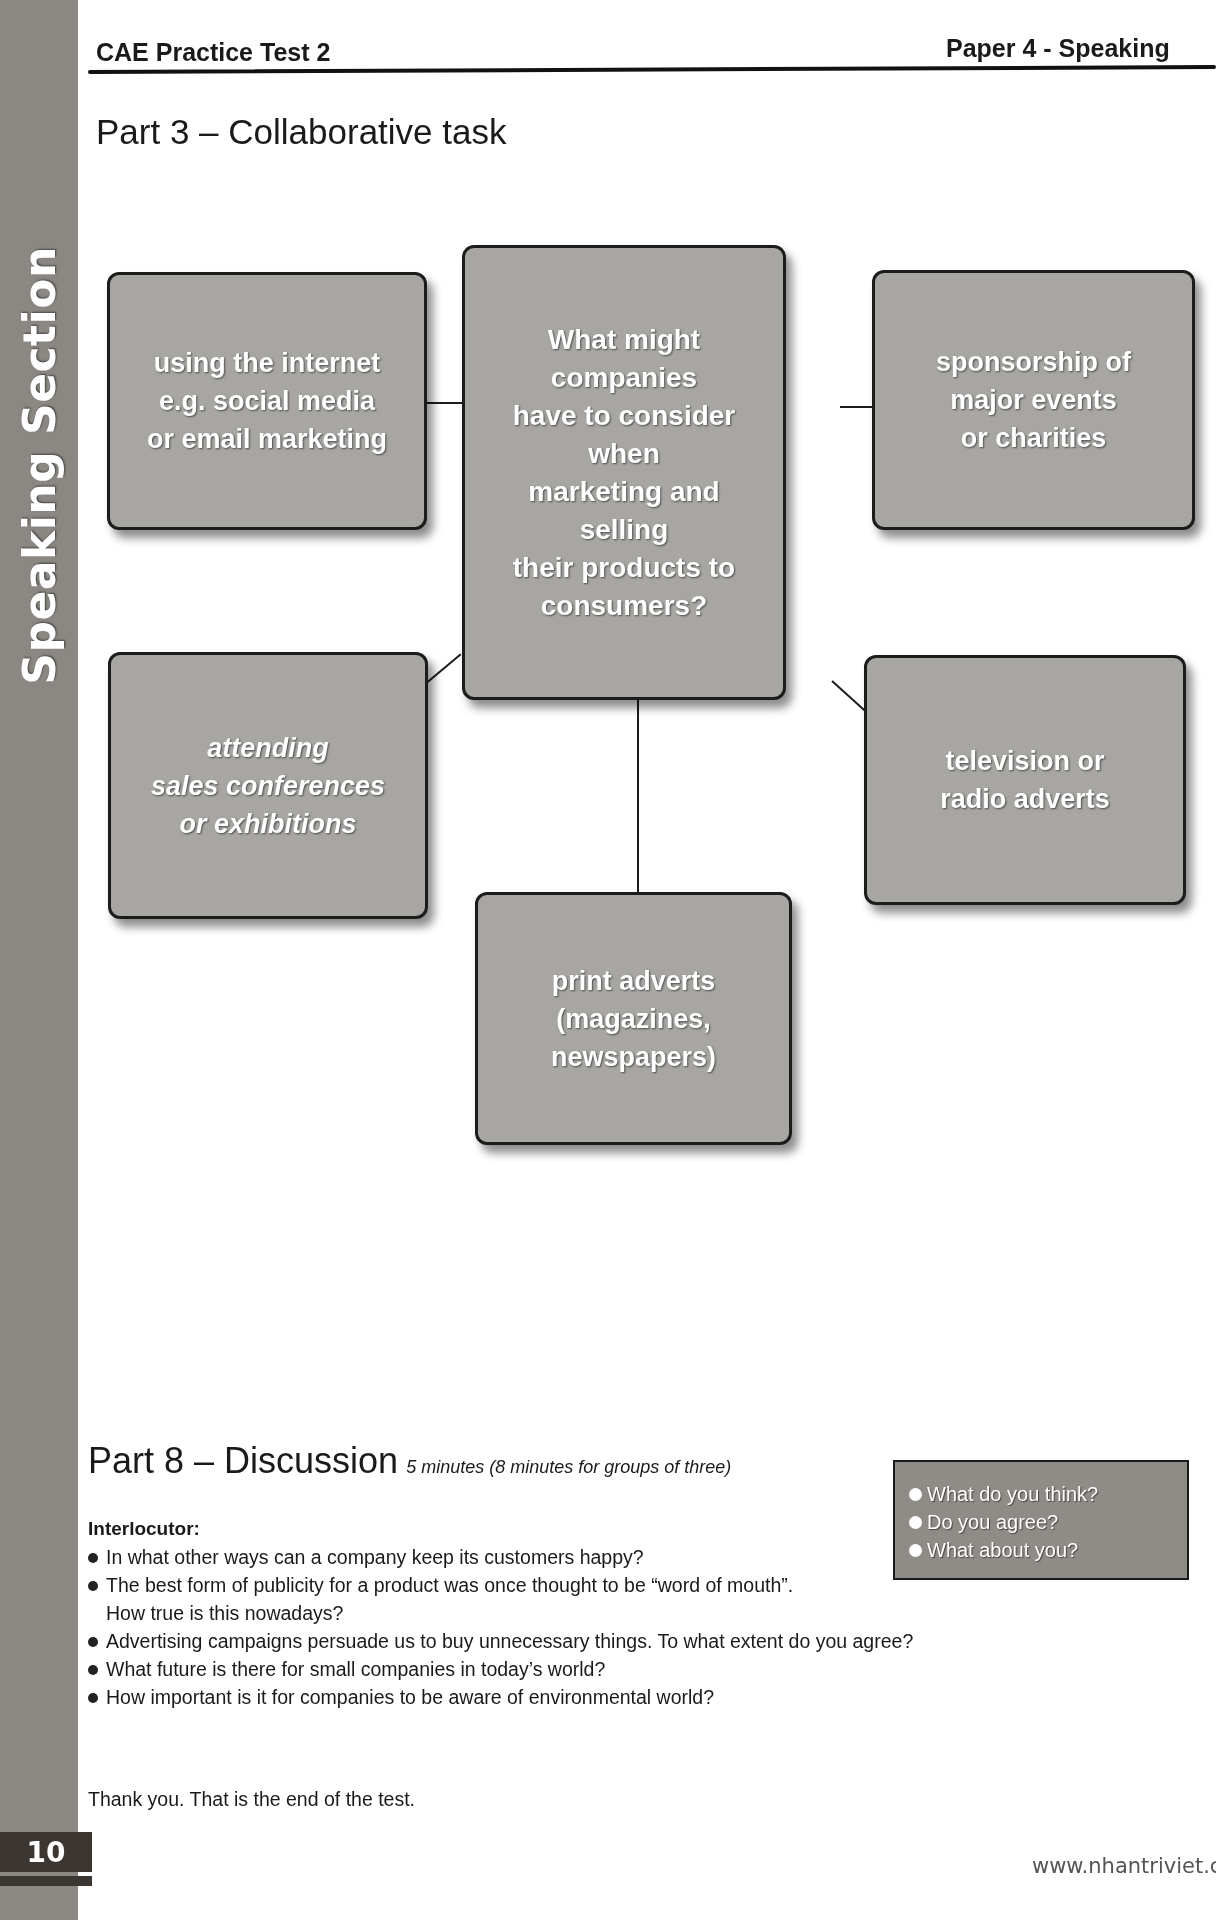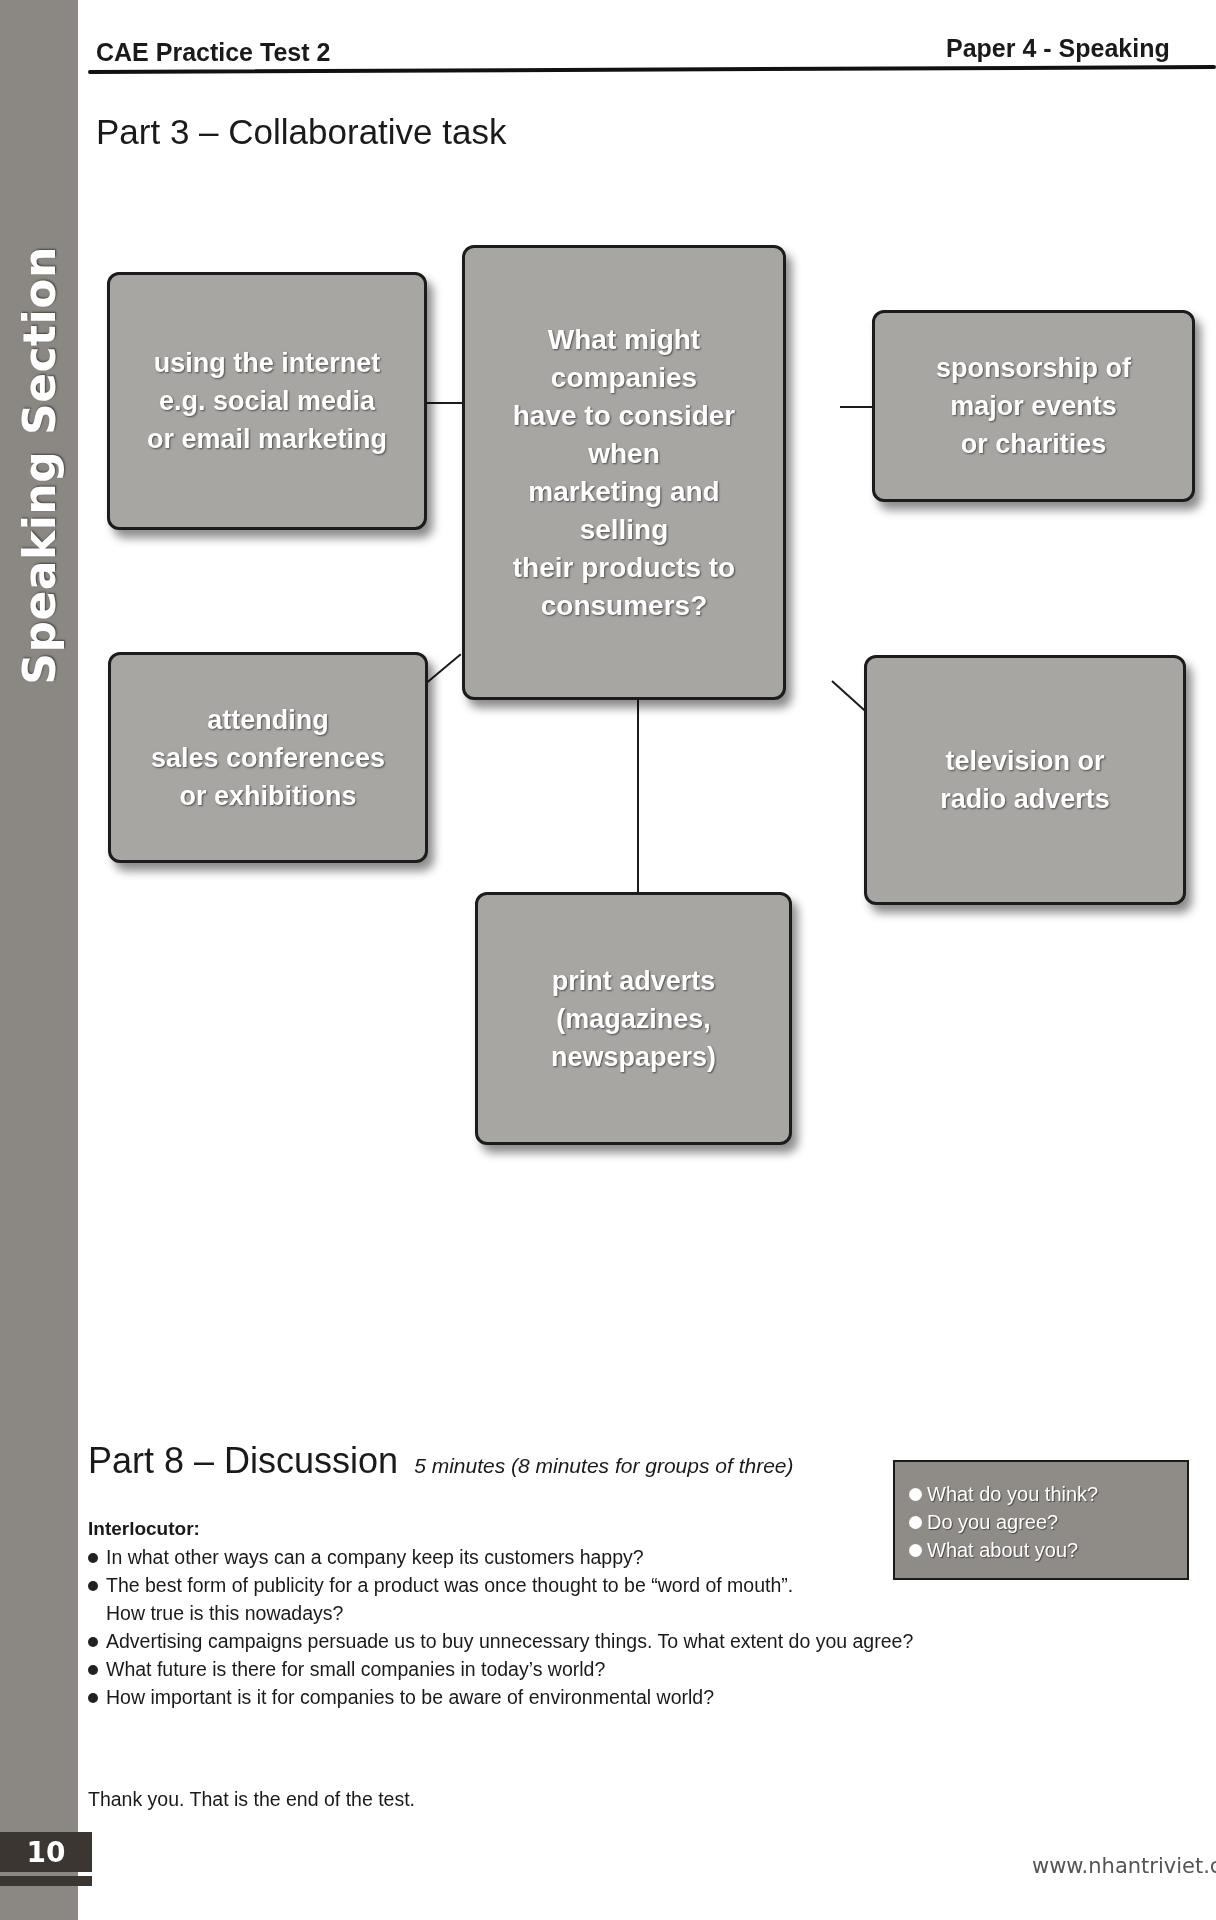--- a/index.html
+++ b/index.html
@@ -52,21 +52,21 @@
     color:#ffffff; font-weight:bold; font-size:27px; line-height:38px;
     text-shadow:1px 1px 2px rgba(0,0,0,0.55);
     box-sizing:border-box; padding:0 18px;
   }
   .node span { white-space:pre-line; }
   .connector { position:absolute; background:#1c1c1c; }
   .part4-title {
     position:absolute; left:88px; top:1440px; font-size:36px;
     font-family:"Liberation Sans Narrow","Liberation Sans", sans-serif;
   }
-  .part4-sub { font-size:21px; font-style:italic; margin-left:16px; }
+  .part4-sub { font-size:18px; font-style:italic; margin-left:8px; }
   .interlocutor {
     position:absolute; left:88px; top:1518px; font-size:19px; font-weight:bold;
   }
   .questions {
     position:absolute; left:88px; top:1543px; margin:0; padding:0; list-style:none;
     font-size:19.5px; line-height:28px;
   }
   .questions li { position:relative; padding-left:18px; }
   .questions li .bullet {
     position:absolute; left:0; top:10px; width:10px; height:10px; border-radius:50%;
@@ -118,26 +118,26 @@
 have to consider when
 marketing and selling
 their products to
 consumers?</span>
 </div>
 <div class="node" style="left:107px; top:272px; width:320px; height:258px;">
   <span>using the internet
 e.g. social media
 or email marketing</span>
 </div>
-<div class="node" style="left:872px; top:270px; width:323px; height:192px;margin-top:40px;">
+<div class="node" style="left:872px; top:270px; width:323px; height:260px;">
   <span>sponsorship of
 major events
 or charities</span>
 </div>
-<div class="node" style="left:108px; top:652px; width:320px; height:211px;">
+<div class="node" style="left:108px; top:652px; width:320px; height:267px;font-style:italic;">
   <span>attending
 sales conferences
 or exhibitions</span>
 </div>
 <div class="node" style="left:864px; top:655px; width:322px; height:250px;">
   <span>television or
 radio adverts</span>
 </div>
 <div class="node" style="left:475px; top:892px; width:317px; height:253px;">
   <span>print adverts

